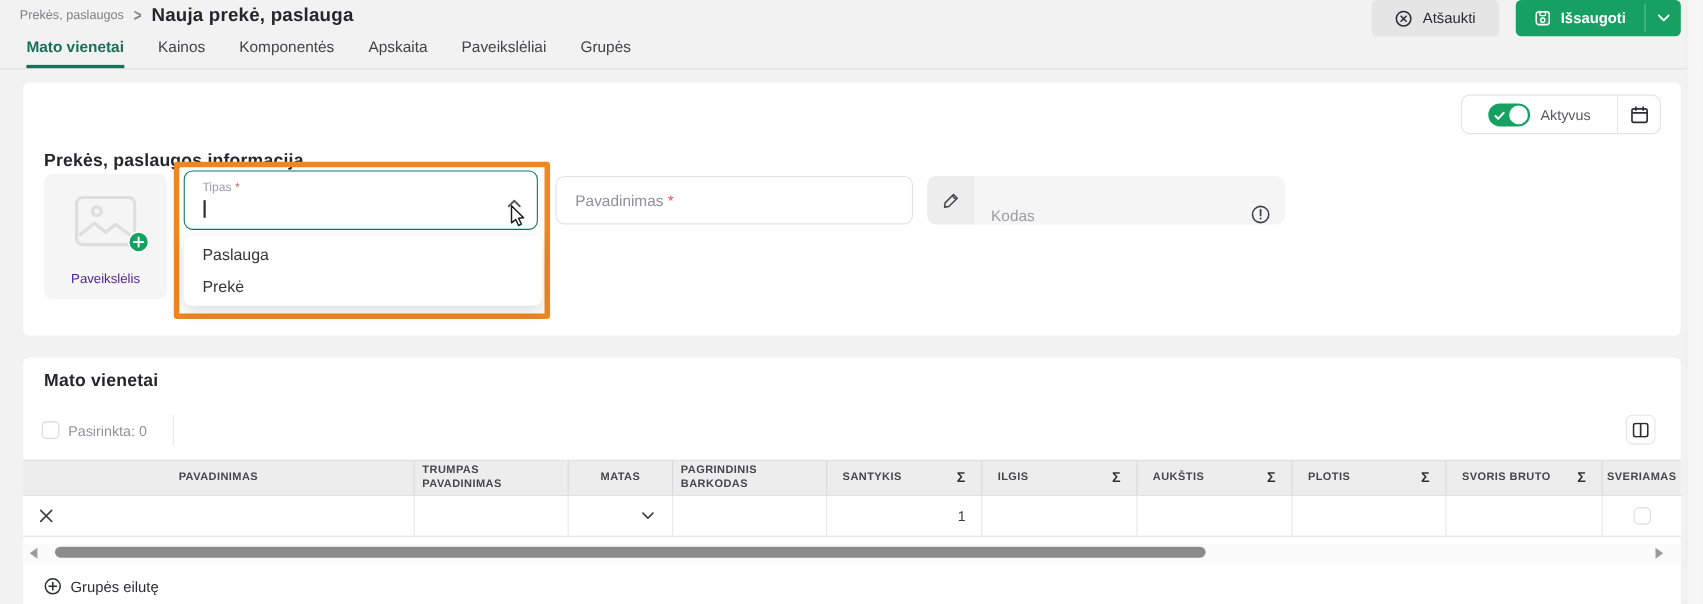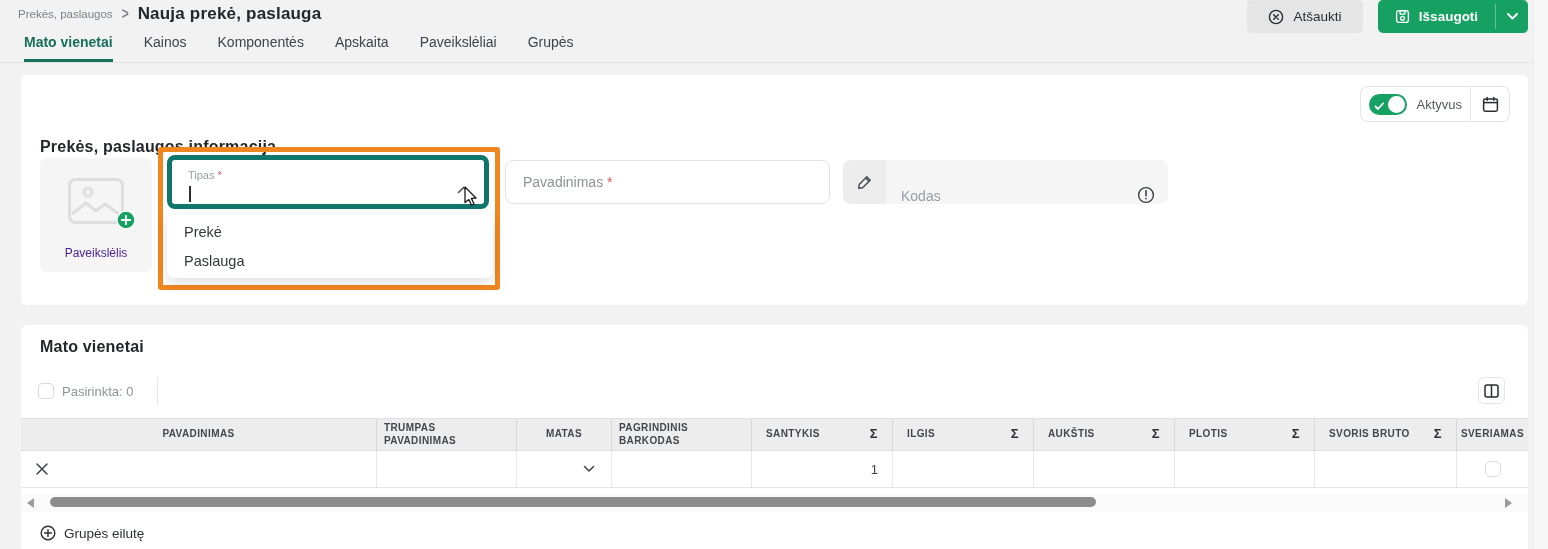--- a/index.html
+++ b/index.html
@@ -32,36 +32,36 @@
 
   
   .card { position:absolute; left:21px; width:1507px; background:#fff; border-radius:6px; }
   .card-info { top:75px; height:230px; }
   .card-units { top:325px; height:235px; }
   .card-title { position:absolute; left:19px; font-size:16px; font-weight:700; color:#23262b; letter-spacing:.2px; }
 
   
   .status-group { position:absolute; right:18px; top:11px; height:36px; display:flex; align-items:stretch;
     border:1px solid #e3e3e3; border-radius:8px; background:#fff; }
-  .status-toggle-part { display:flex; align-items:center; gap:9px; padding:0 8px; border-right:1px solid #e9e9e9; cursor:pointer; }
+  .status-toggle-part { display:flex; align-items:center; gap:9px; padding:0 24px; border-right:1px solid #e9e9e9; cursor:pointer; }
   .toggle-pill { width:38px; height:21px; border-radius:11px; background:#16a163; position:relative; }
   .toggle-knob { position:absolute; right:2px; top:2px; width:17px; height:17px; border-radius:50%; background:#fff; }
   .toggle-check { position:absolute; left:5px; top:4px; }
   .status-label { font-size:13px; color:#55595f; }
   .cal-btn { width:38px; display:flex; align-items:center; justify-content:center; background:none; border:none; cursor:pointer; }
 
   
   .img-ph { position:absolute; left:19px; top:83px; width:112px; height:114px; background:#f4f5f4; border-radius:8px; cursor:pointer; }
   .img-ph-icon { position:absolute; left:28px; top:20px; }
   .img-ph-plus { position:absolute; left:76px; top:52px; }
   .img-ph-label { position:absolute; left:0; right:0; top:88px; text-align:center; font-size:12px; color:#4c1d95; }
 
   
   .hl-box { position:absolute; left:137px; top:72px; width:342px; height:143px; border:5px solid #f0861f; border-radius:3px; }
-  .type-select { position:absolute; left:146px; top:80px; width:322px; height:54px; border:5px solid #0f766e; border-radius:8px; background:#fff; cursor:text; }
+  .type-select { position:absolute; left:146px; top:80px; width:322px; height:54px; border:1px solid #0f766e; border-radius:8px; background:#fff; cursor:text; }
   .type-label { position:absolute; left:16px; top:9px; font-size:11px; color:#9aa0a6; }
   .req::after { content:" *"; color:#e05c6e; font-size:11px; }
   .req-ph::after { content:" *"; color:#e0535f; }
   .text-caret { position:absolute; left:17px; top:26px; width:1.5px; height:16px; background:#2a2d32; }
   .select-chevron { position:absolute; right:14px; top:20px; }
   .type-menu { position:absolute; left:146px; top:139px; width:326px; height:64px; background:#fff; border-radius:8px;
     box-shadow:0 5px 14px rgba(0,0,0,.13); padding-top:3px; }
   .type-option { height:29px; display:flex; align-items:center; padding-left:17px; font-size:14.5px; color:#33373c; cursor:pointer; }
 
   
@@ -215,22 +215,22 @@
     <div class="type-select">
       <span class="type-label req">Tipas</span>
       <span class="text-caret"></span>
       <span class="select-chevron">
         <svg width="13" height="8" viewBox="0 0 13 8">
             <path d="M1.5 6.5L6.5 1.5l5 5" fill="none" stroke="#55595e" stroke-width="1.7" stroke-linecap="round" stroke-linejoin="round"></path>
           </svg>
       </span>
     </div>
     <div class="type-menu">
+      <div class="type-option">Paslauga</div>
       <div class="type-option">Prekė</div>
-      <div class="type-option">Paslauga</div>
     </div>
 
     <div class="field-name">
       <span class="ph-text req-ph">Pavadinimas</span>
     </div>
 
     <div class="field-code">
       <span class="code-pencil">
         <svg width="16" height="16" viewBox="0 0 16 16">
             <path d="M9.8 2.8l3.4 3.4-7.6 7.6-3.9.5.5-3.9 7.6-7.6z" fill="none" stroke="#44484e" stroke-width="1.4" stroke-linejoin="round"></path>

